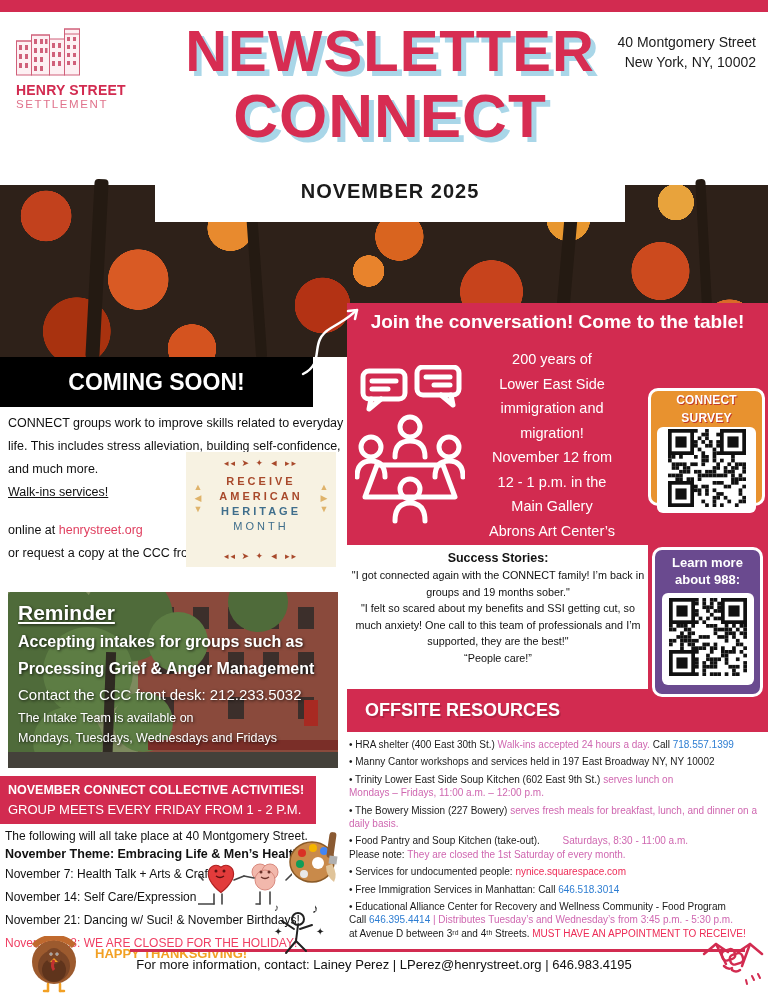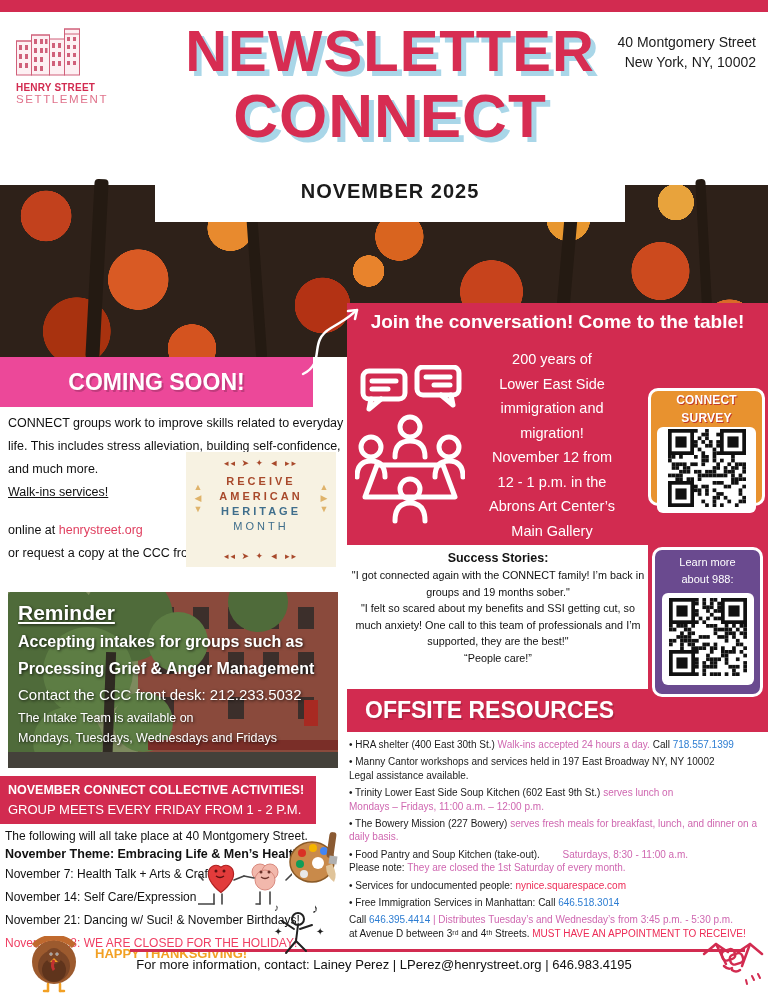--- a/index.html
+++ b/index.html
@@ -4,21 +4,21 @@
 <style>
   * { margin:0; padding:0; box-sizing:border-box; }
   html,body { background:#888; }
   body { font-family:"Liberation Sans", sans-serif; }
   #page { position:relative; width:768px; height:994px; background:#ffffff; overflow:hidden; margin:0 auto; }
   .abs { position:absolute; }
 
   
   #topbar { left:0; top:0; width:768px; height:12px; background:#d22b50; }
   #logo { left:16px; top:26px; width:110px; }
-  #logo-line1 { color:#d22b50; font-weight:bold; font-size:10px; letter-spacing:.2px; margin-top:2px; }
+  #logo-line1 { color:#d22b50; font-weight:bold; font-size:14px; letter-spacing:.2px; margin-top:2px; }
   #logo-line2 { color:#e0728b; font-size:11.5px; letter-spacing:1.6px; }
   #title-block { left:175px; top:20px; width:430px; text-align:center; }
   .big-title { color:#d72d52; font-weight:bold; letter-spacing:1px;
                text-shadow:5px 5px 0 #a9d6e8; }
   #title-line1 { font-size:62px; line-height:68px; }
   #title-line2 { font-size:58px; line-height:62px; }
   #address { right:12px; top:32px; width:200px; text-align:right; font-size:14px; line-height:20px; color:#1b1b1b; }
   #november-box { left:155px; top:166px; width:470px; height:56px; background:#ffffff; z-index:3; text-align:center; }
   #issue-label { font-size:20px; font-weight:bold; letter-spacing:1px; color:#1b1b1b; padding-top:14px; }
 
@@ -38,21 +38,21 @@
       radial-gradient(circle 40px at 25% 95%, #d4531f 0 60%, transparent 61%),
       radial-gradient(circle 48px at 58% 92%, #bd3b16 0 60%, transparent 61%),
       radial-gradient(circle 34px at 38% 8%, #e07a25 0 60%, transparent 61%),
       radial-gradient(circle 38px at 68% 5%, #c64c1a 0 60%, transparent 61%),
       radial-gradient(circle 30px at 88% 10%, #e8a33c 0 60%, transparent 61%),
       radial-gradient(circle 26px at 48% 50%, #e8832c 0 60%, transparent 61%);
   }
   .trunk { position:absolute; top:-6px; background:#241a12; border-radius:4px; }
 
   
-  #coming-soon-banner { left:0; top:357px; width:313px; height:50px; background:#ec4899; z-index:2;
+  #coming-soon-banner { left:0; top:357px; width:313px; height:50px; background:#000000; z-index:2;
     color:#fff; font-weight:bold; font-size:23px; text-align:center; line-height:50px;
     text-shadow:2px 2px 0 rgba(0,0,0,.18); }
   #left-text { left:8px; top:412px; width:345px; font-size:12.5px; line-height:23px; color:#111; z-index:2; }
   .ul { text-decoration:underline; }
   .link-red { color:#e04060; }
   #nahm-box { left:186px; top:452px; width:150px; height:115px; background:#f7f2e2; z-index:2;
     text-align:center; padding-top:22px; }
   .nahm-t1 { color:#a8492b; font-weight:bold; font-size:11px; letter-spacing:3px; line-height:15px; }
   .nahm-t2 { color:#3f6e8c; font-weight:bold; font-size:11px; letter-spacing:3px; line-height:15px; }
   .nahm-deco { position:absolute; left:0; width:100%; text-align:center; font-size:9px; letter-spacing:2px; }
@@ -90,29 +90,29 @@
   #survey-box { left:648px; top:388px; width:117px; height:118px; background:#e8922f;
     border:3px solid #fff; border-radius:10px; z-index:4; text-align:center; }
   #survey-label { color:#fff; font-weight:bold; font-size:12px; line-height:18px; letter-spacing:.2px;
     text-shadow:1px 1px 0 #c0392b; }
   .qr-white { background:#fff; border-radius:6px; margin:0 auto; display:flex; align-items:center; justify-content:center; }
   #survey-qr-wrap { width:99px; height:86px; }
 
   #pink-strip { left:648px; top:545px; width:120px; height:158px; background:#d22b50; z-index:2; }
   #box-988 { left:652px; top:547px; width:111px; height:150px; background:#6a4a8f;
     border:3px solid #fff; border-radius:10px; z-index:4; text-align:center; padding-top:4px; }
-  .label-988 { color:#fff; font-weight:normal; font-size:11px; line-height:17px; }
+  .label-988 { color:#fff; font-weight:bold; font-size:13px; line-height:17px; }
   #qr-988-wrap { width:92px; height:92px; margin-top:5px; }
 
   #success { left:347px; top:549px; width:302px; z-index:2; text-align:center; color:#111; }
   #success-title { font-size:12.5px; font-weight:bold; line-height:18px; }
   .success-quote { font-size:10.8px; line-height:16.5px; }
 
   #offsite-banner { left:347px; top:689px; width:421px; height:43px; background:#d22b50; z-index:3;
-    color:#fff; font-weight:bold; font-size:23px; line-height:43px; padding-left:18px;
+    color:#fff; font-weight:bold; font-size:18px; line-height:43px; padding-left:18px;
     text-shadow:1.5px 1.5px 0 rgba(0,0,0,.15); }
   #offsite-list { left:349px; top:738px; width:418px; z-index:2; }
   .bullet { margin-bottom:4px; }
   .bline { font-size:10px; line-height:13.4px; white-space:nowrap; }
 
   
   #footer-line { left:130px; top:949px; width:615px; height:3px; background:#d22b50; z-index:2; }
   #footer-text { left:64px; top:957px; width:640px; text-align:center; font-size:13px; color:#111; z-index:2; }
 
   .icon-abs { z-index:5; }
@@ -386,22 +386,22 @@
           <path d="M 40 156 q 0 -18 15 -18 q 15 0 15 18"></path>
       </g>
     </svg>
     <div id="join-body">
         <div>200 years of</div>
         <div>Lower East Side</div>
         <div>immigration and</div>
         <div>migration!</div>
         <div>November 12 from</div>
         <div>12 - 1 p.m. in the</div>
+        <div>Main Gallery</div>
         <div>Abrons Art Center’s</div>
-        <div>Main Gallery</div>
       </div>
   </div>
 
   <div id="survey-box" class="abs">
     <div id="survey-label">CONNECT SURVEY</div>
     <div id="survey-qr-wrap" class="qr-white">
       <div class="qr"><svg width="78" height="78" viewBox="0 0 78 78">
             <rect x="26.0" y="0.0" width="3.7" height="3.7" fill="#111"></rect>
             <rect x="37.1" y="0.0" width="3.7" height="3.7" fill="#111"></rect>
             <rect x="33.4" y="3.7" width="3.7" height="3.7" fill="#111"></rect>
@@ -712,41 +712,41 @@
   <div id="offsite-banner" class="abs">
     <span>OFFSITE RESOURCES</span>
   </div>
 
   <div id="offsite-list" class="abs">
       <div class="bullet">
         <div class="bline"><span style="color: rgb(27, 27, 27);">• HRA shelter (400 East 30th St.) </span><span style="color: rgb(207, 103, 176);">Walk-ins accepted 24 hours a day.</span><span style="color: rgb(27, 27, 27);"> Call </span><span style="color: rgb(45, 125, 210);">718.557.1399</span></div>
       </div>
       <div class="bullet">
         <div class="bline"><span style="color: rgb(27, 27, 27);">• Manny Cantor workshops and services held in 197 East Broadway NY, NY 10002</span></div>
-        <div class="bline"><span style="color: rgb(27, 27, 27);">Legal assistance available.</span></div>
       </div>
       <div class="bullet">
         <div class="bline"><span style="color: rgb(27, 27, 27);">• Trinity Lower East Side Soup Kitchen (602 East 9th St.) </span><span style="color: rgb(207, 103, 176); margin-top: 43px;">serves lunch on</span></div>
         <div class="bline"><span style="color: rgb(207, 103, 176);">Mondays – Fridays, 11:00 a.m. – 12:00 p.m.</span></div>
       </div>
       <div class="bullet">
         <div class="bline"><span style="color: rgb(27, 27, 27);">• The Bowery Mission (227 Bowery) </span><span style="color: rgb(207, 103, 176);">serves fresh meals for breakfast, lunch, and dinner on a</span></div>
         <div class="bline"><span style="color: rgb(207, 103, 176);">daily basis.</span></div>
       </div>
       <div class="bullet">
         <div class="bline"><span style="color: rgb(27, 27, 27);">• Food Pantry and Soup Kitchen (take-out). </span><span style="color: rgb(207, 103, 176); padding-left: 20px;">Saturdays, 8:30 - 11:00 a.m.</span></div>
         <div class="bline"><span style="color: rgb(27, 27, 27);">Please note: </span><span style="color: rgb(207, 103, 176);">They are closed the 1st Saturday of every month.</span></div>
       </div>
       <div class="bullet">
         <div class="bline"><span style="color: rgb(27, 27, 27);">• Services for undocumented people: </span><span style="color: rgb(237, 43, 86);">nynice.squarespace.com</span></div>
       </div>
       <div class="bullet">
         <div class="bline"><span style="color: rgb(27, 27, 27);">• Free Immigration Services in Manhattan: Call </span><span style="color: rgb(45, 125, 210);">646.518.3014</span></div>
       </div>
       <div class="bullet">
+        <div class="bline"><span style="color: rgb(27, 27, 27);">• Educational Alliance Center for Recovery and Wellness Community - Food Program</span></div>
         <div class="bline"><span style="color: rgb(27, 27, 27);">Call </span><span style="color: rgb(45, 125, 210);">646.395.4414</span><span style="color: rgb(207, 103, 176);"> | </span><span style="color: rgb(207, 103, 176);">Distributes Tuesday’s and Wednesday’s from 3:45 p.m. - 5:30 p.m.</span></div>
         <div class="bline"><span style="color: rgb(27, 27, 27);">at Avenue D between 3ʳᵈ and 4ᵗʰ Streets. </span><span style="color: rgb(237, 43, 86);">MUST HAVE AN APPOINTMENT TO RECEIVE!</span></div>
       </div>
     </div>
 
   <div id="footer-line" class="abs"></div>
   <div id="footer-text" class="abs">For more information, contact: Lainey Perez | LPerez@henrystreet.org | 646.983.4195</div>
 
   <svg class="abs icon-abs" style="left:702px; top:930px;" width="62" height="60" viewBox="0 0 62 60">
     <g stroke="#d22b50" stroke-width="2.5" fill="none" stroke-linejoin="round" stroke-linecap="round">

